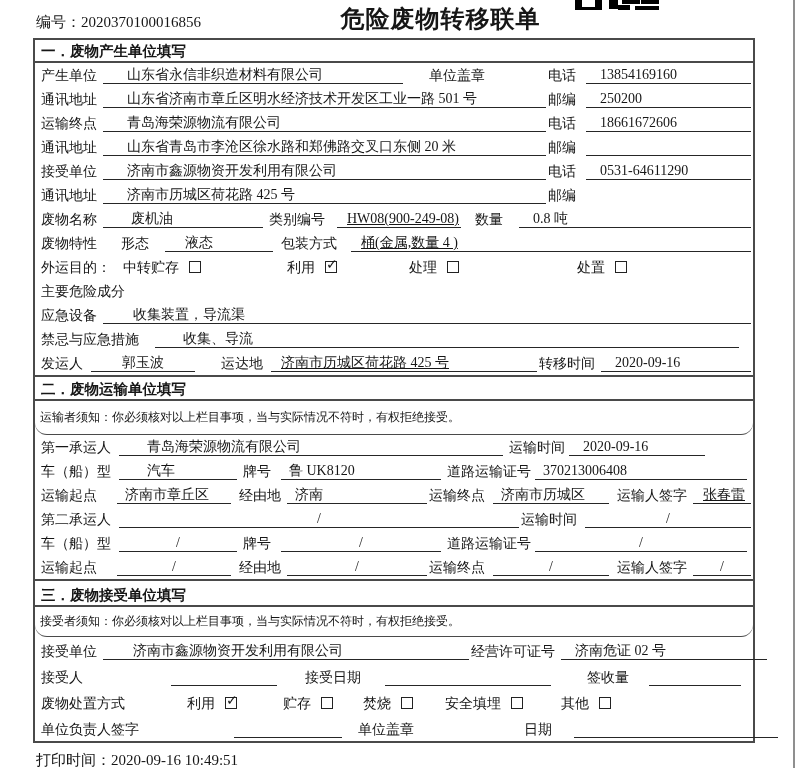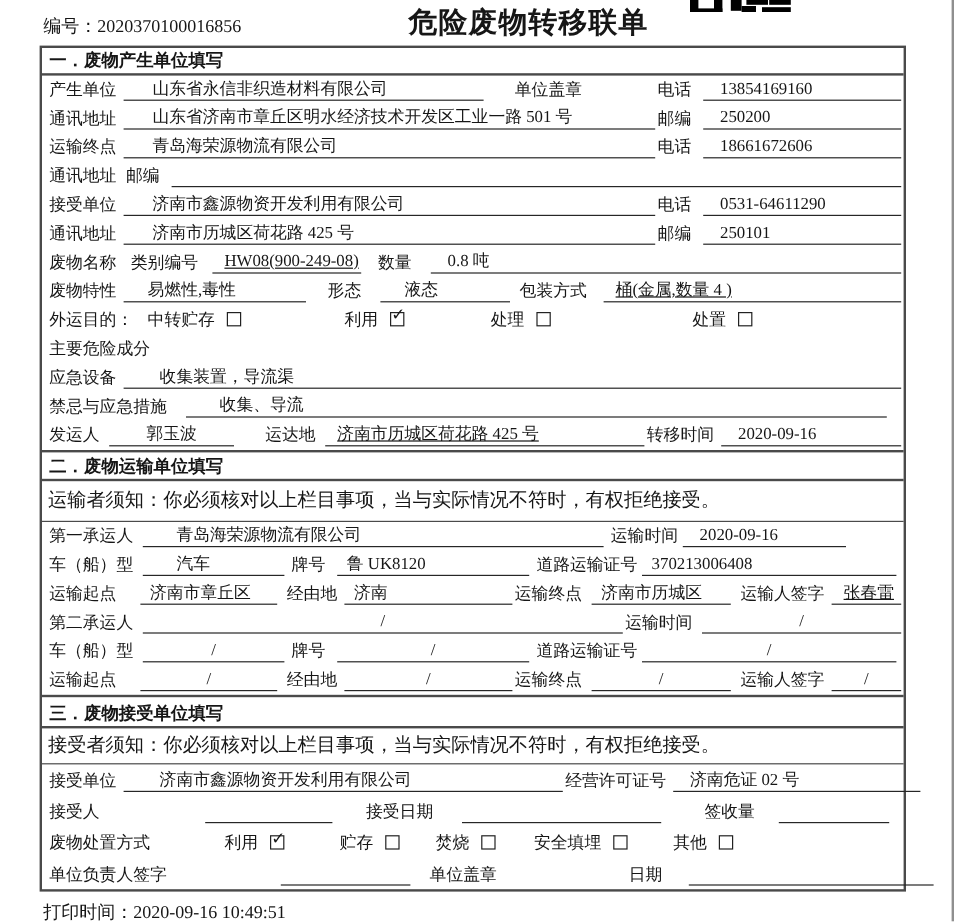--- a/index.html
+++ b/index.html
@@ -22,21 +22,21 @@
 
   
   .form { margin-left:33px; width:722px; border:2px solid #4a4a4a; background:#fff; }
   .sec-header {
     font-weight:bold; font-size:14.5px; padding:2px 6px; height:23px;
     line-height:18px; border-bottom:2px solid #4a4a4a; white-space:nowrap;
   }
   .sec-header.mid { border-top:2px solid #4a4a4a; height:26px; padding-top:3px; }
   .sec-header.h28 { height:28px; padding-top:5px; }
   .notice { height:34px; display:flex; align-items:center; padding-left:5px;
-    border-bottom:1px solid #4a4a4a; font-size:16px; white-space:nowrap; }
+    border-bottom:1px solid #4a4a4a; font-size:12px; white-space:nowrap;border-radius:12px; }
   .notice.h30 { height:30px; }
 
   .row { display:flex; align-items:flex-end; height:24px; padding:0 2px 3px 4px;
     font-size:14px; }
   .row.h26 { height:26px; }
   .lbl { white-space:nowrap; padding:0 2px; line-height:17px; flex:0 0 auto;font-family:Liberation Serif, serif; }
   .val { border-bottom:1px solid #262626; white-space:nowrap; padding:0 2px 0 8px;
     line-height:17px; flex:0 0 auto; overflow:visible; }
   .val.c { text-align:center; padding-left:2px; }
   .sp { flex:0 0 auto; }
@@ -96,49 +96,49 @@
 
   <div class="row">
     <span class="lbl" style="width:64px">运输终点</span>
     <span class="val pl24" style="width:443px">青岛海荣源物流有限公司</span>
     <span class="lbl" style="width:40px">电话</span>
     <span class="val fx pl14">18661672606</span>
   </div>
 
   <div class="row">
     <span class="lbl" style="width:64px">通讯地址</span>
+    <span class="val pl24" style="width:443px">山东省青岛市李沧区徐水路和郑佛路交叉口东侧 20 米</span>
     <span class="lbl" style="width:40px">邮编</span>
     <span class="val fx pl14"></span>
   </div>
 
   <div class="row">
     <span class="lbl" style="width:64px">接受单位</span>
     <span class="val pl24" style="width:443px">济南市鑫源物资开发利用有限公司</span>
     <span class="lbl" style="width:40px">电话</span>
     <span class="val fx pl14">0531-64611290</span>
   </div>
 
   <div class="row">
     <span class="lbl" style="width:64px">通讯地址</span>
     <span class="val pl24" style="width:443px">济南市历城区荷花路 425 号</span>
     <span class="lbl" style="width:40px">邮编</span>
-    <span class="val fx pl14">250101</span>
   </div>
 
   <div class="row">
     <span class="lbl" style="width:64px">废物名称</span>
+    <span class="val pl28" style="width:160px">废机油</span>
     <span class="lbl pl6" style="width:74px">类别编号</span>
     <span class="val pl10" style="width:124px">HW08(900-249-08)</span>
     <span class="lbl pl14" style="width:58px">数量</span>
     <span class="val fx pl14">0.8 吨</span>
   </div>
 
   <div class="row">
     <span class="lbl" style="width:64px">废物特性</span>
-    <span class="val pl20" style="width:152px">易燃性,毒性</span>
     <span class="lbl pl18" style="width:62px">形态</span>
     <span class="val pl20" style="width:108px">液态</span>
     <span class="lbl pl8" style="width:78px">包装方式</span>
     <span class="val fx pl10">桶(金属,数量  4 )</span>
   </div>
 
   <div class="row">
     <span class="lbl" style="width:84px">外运目的：</span>
     <span class="opt" style="width:164px">
       <span>中转贮存</span><span class="checkbox"></span>

